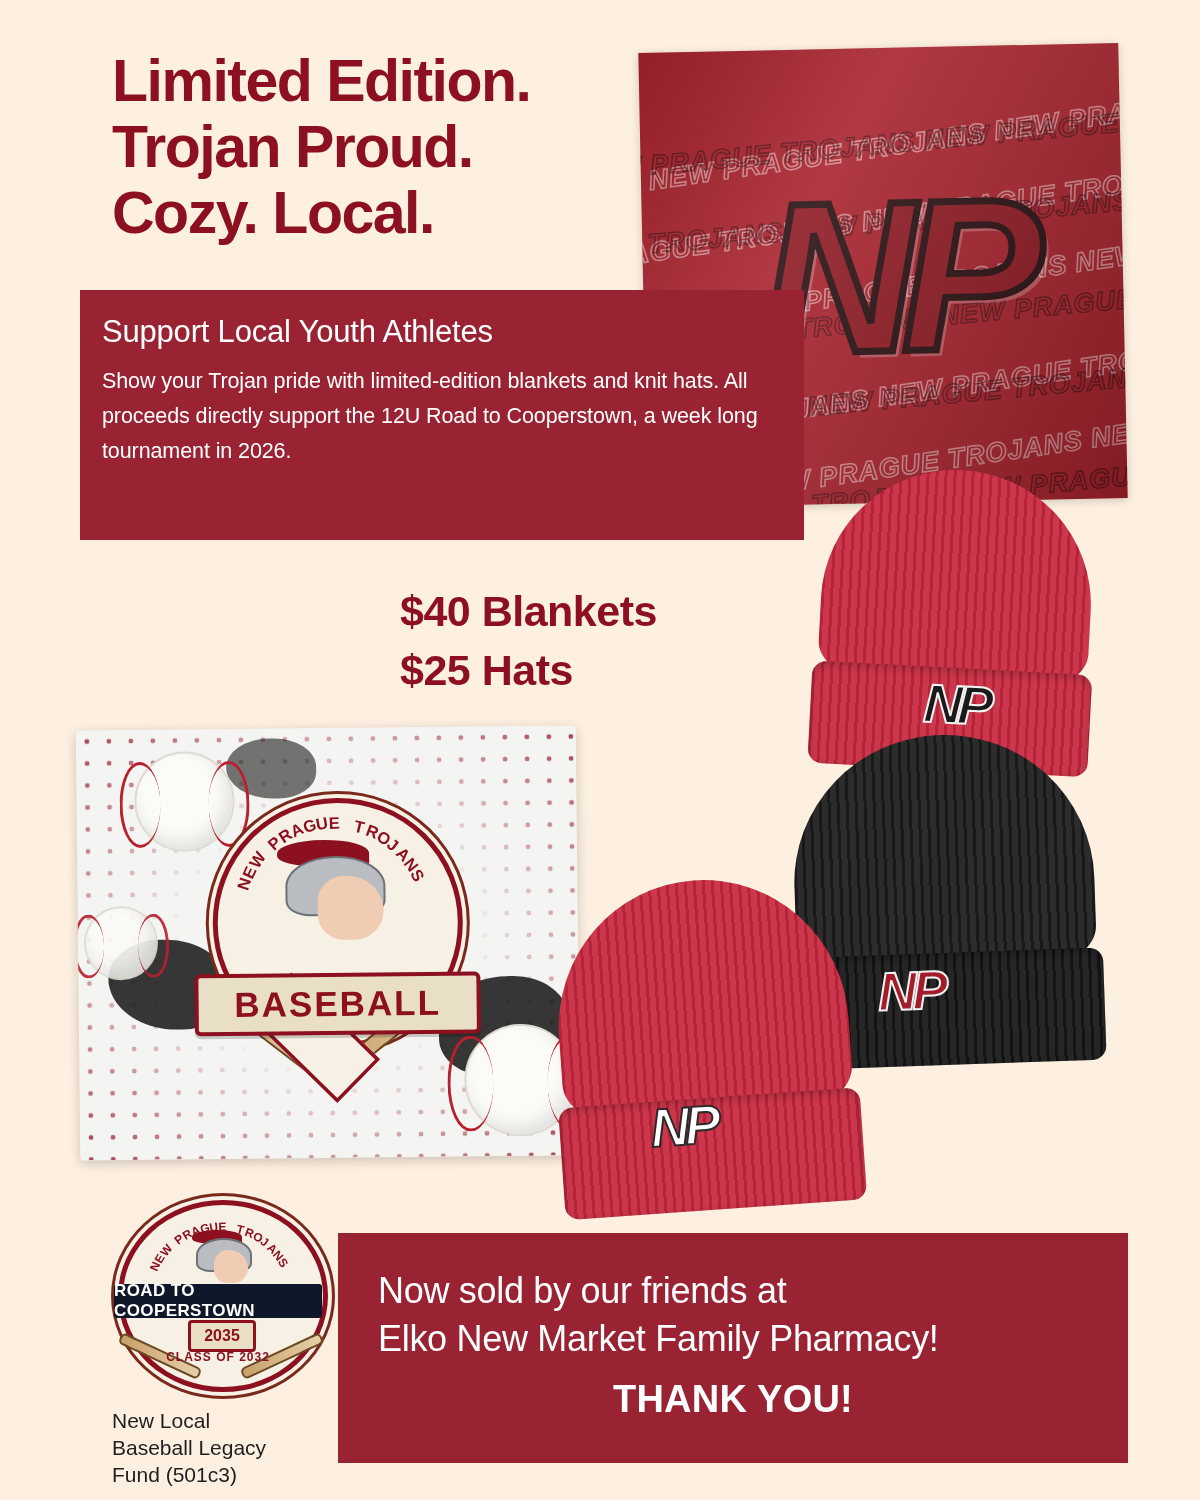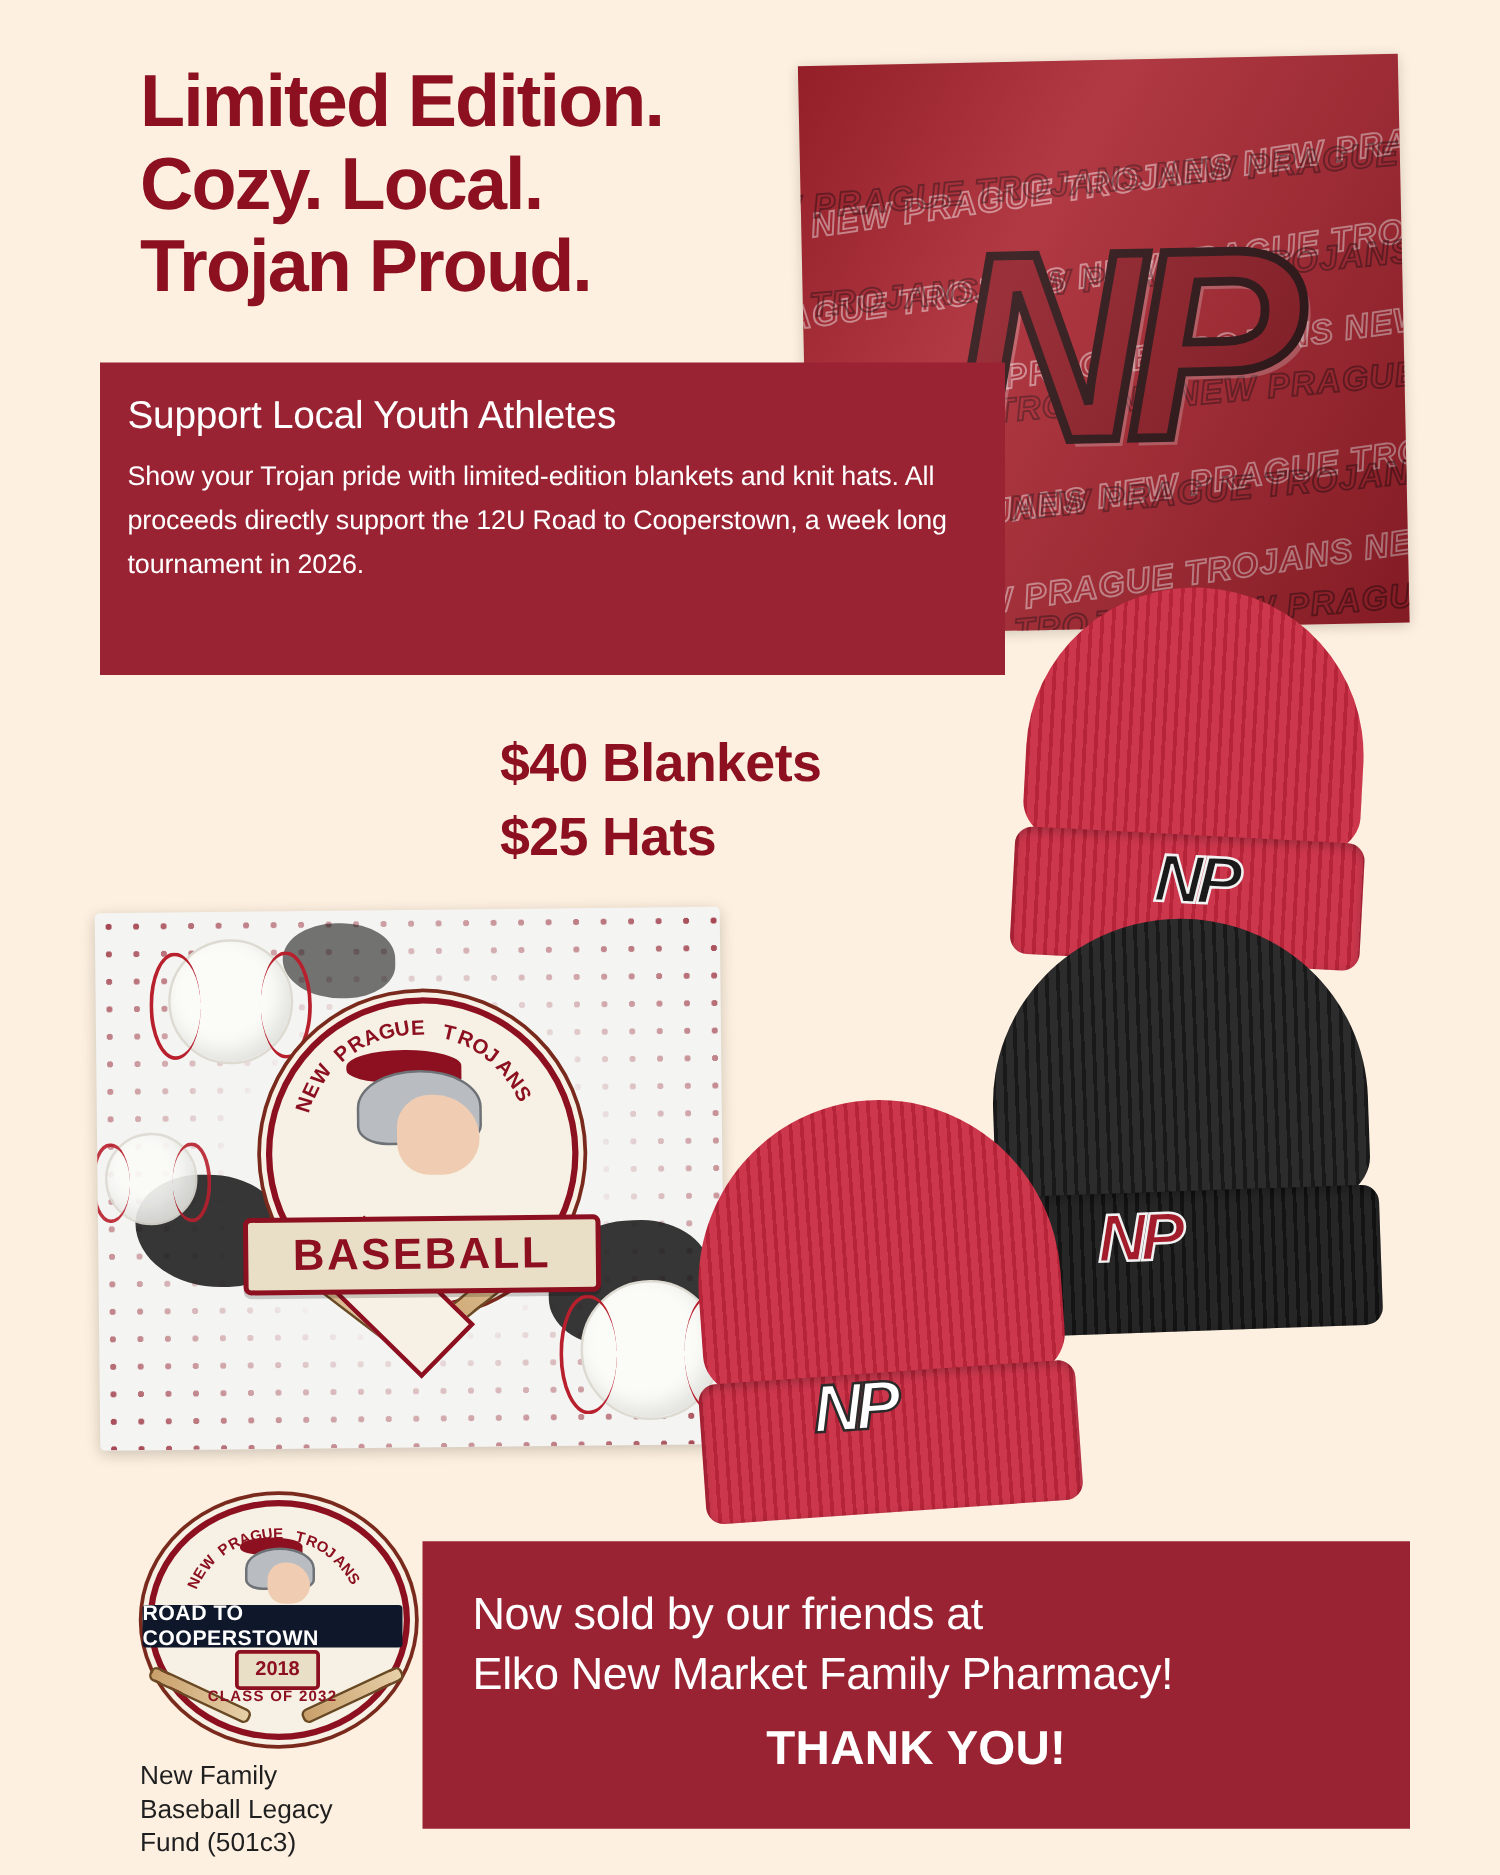--- a/index.html
+++ b/index.html
@@ -272,22 +272,22 @@
     text-align:center;padding-right:40px;
   }
 </style>
 </head>
 <body>
 
 <div class="canvas">
 
   <div class="headline">
     <div>Limited Edition.</div>
+    <div>Trojan Proud.</div>
     <div>Cozy. Local.</div>
-    <div>Trojan Proud.</div>
   </div>
 
   <div class="np-blanket">
     <div id="np-pattern">
         <div class="patternrow" style="top: -14px; left: 0px; transform: rotate(-7deg);">NEW PRAGUE TROJANS  NEW PRAGUE TROJANS  NEW PRAGUE TROJANS  NEW PRAGUE TROJANS  NEW PRAGUE TROJANS  NEW PRAGUE TROJANS  </div>
         <div class="patternrow dark" style="top: 30px; left: -67px; transform: rotate(-4deg);">NEW PRAGUE TROJANS  NEW PRAGUE TROJANS  NEW PRAGUE TROJANS  NEW PRAGUE TROJANS  NEW PRAGUE TROJANS  NEW PRAGUE TROJANS  </div>
         <div class="patternrow" style="top: 74px; left: -134px; transform: rotate(-7deg);">NEW PRAGUE TROJANS  NEW PRAGUE TROJANS  NEW PRAGUE TROJANS  NEW PRAGUE TROJANS  NEW PRAGUE TROJANS  NEW PRAGUE TROJANS  </div>
         <div class="patternrow dark" style="top: 118px; left: -201px; transform: rotate(-4deg);">NEW PRAGUE TROJANS  NEW PRAGUE TROJANS  NEW PRAGUE TROJANS  NEW PRAGUE TROJANS  NEW PRAGUE TROJANS  NEW PRAGUE TROJANS  </div>
         <div class="patternrow" style="top: 162px; left: -268px; transform: rotate(-7deg);">NEW PRAGUE TROJANS  NEW PRAGUE TROJANS  NEW PRAGUE TROJANS  NEW PRAGUE TROJANS  NEW PRAGUE TROJANS  NEW PRAGUE TROJANS  </div>
         <div class="patternrow dark" style="top: 206px; left: -55px; transform: rotate(-4deg);">NEW PRAGUE TROJANS  NEW PRAGUE TROJANS  NEW PRAGUE TROJANS  NEW PRAGUE TROJANS  NEW PRAGUE TROJANS  NEW PRAGUE TROJANS  </div>
@@ -406,28 +406,28 @@
         <span style="transform: rotate(42deg) translate(0px, -80px) rotate(0deg);">A</span>
         <span style="transform: rotate(49.2deg) translate(0px, -80px) rotate(0deg);">N</span>
         <span style="transform: rotate(56.4deg) translate(0px, -80px) rotate(0deg);">S</span>
       </div>
     <div class="helmet">
       <div class="plume"></div>
       <div class="helm"></div>
       <div class="face"></div>
     </div>
     <div class="ribbon">ROAD TO COOPERSTOWN</div>
-    <div class="year">2018</div>
+    <div class="year">2035</div>
     <div class="bbat l"></div>
     <div class="bbat r"></div>
     <div class="classof">CLASS OF 2032</div>
   </div>
 
   <div class="fundname" id="fund-name">
-      <div>New Family</div>
+      <div>New Local</div>
       <div>Baseball Legacy</div>
       <div>Fund (501c3)</div>
     </div>
 
   <div class="panel">
     <div class="l1">Now sold by our friends at</div>
     <div class="l2">Elko New Market Family Pharmacy!</div>
     <div class="thanks">THANK YOU!</div>
   </div>
 

